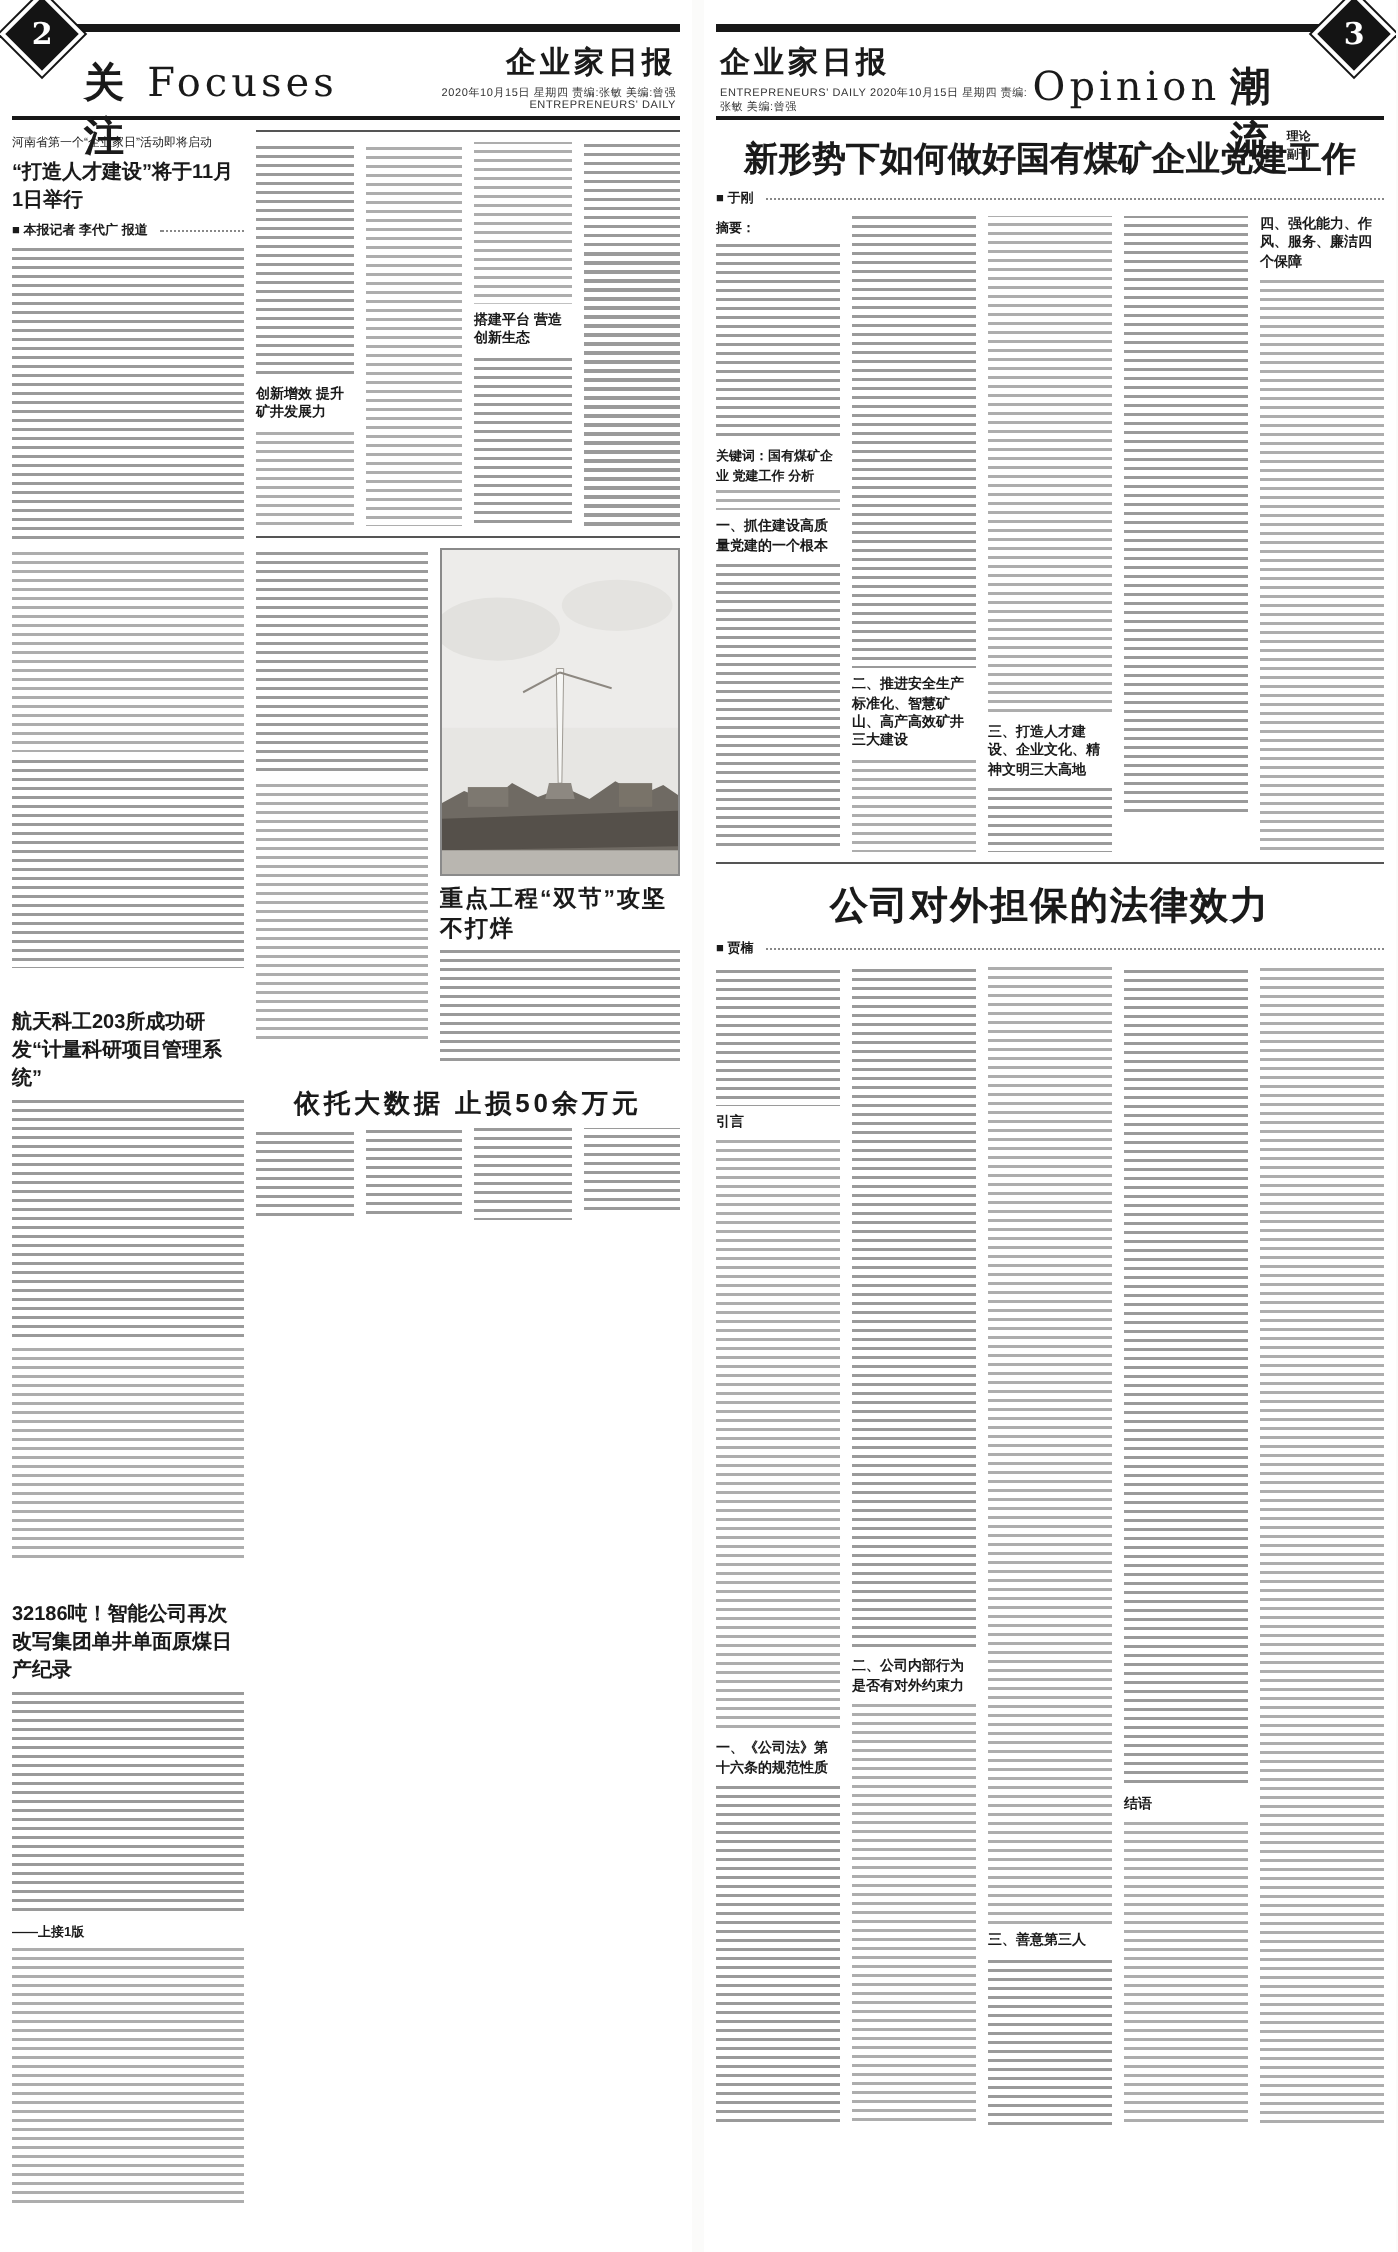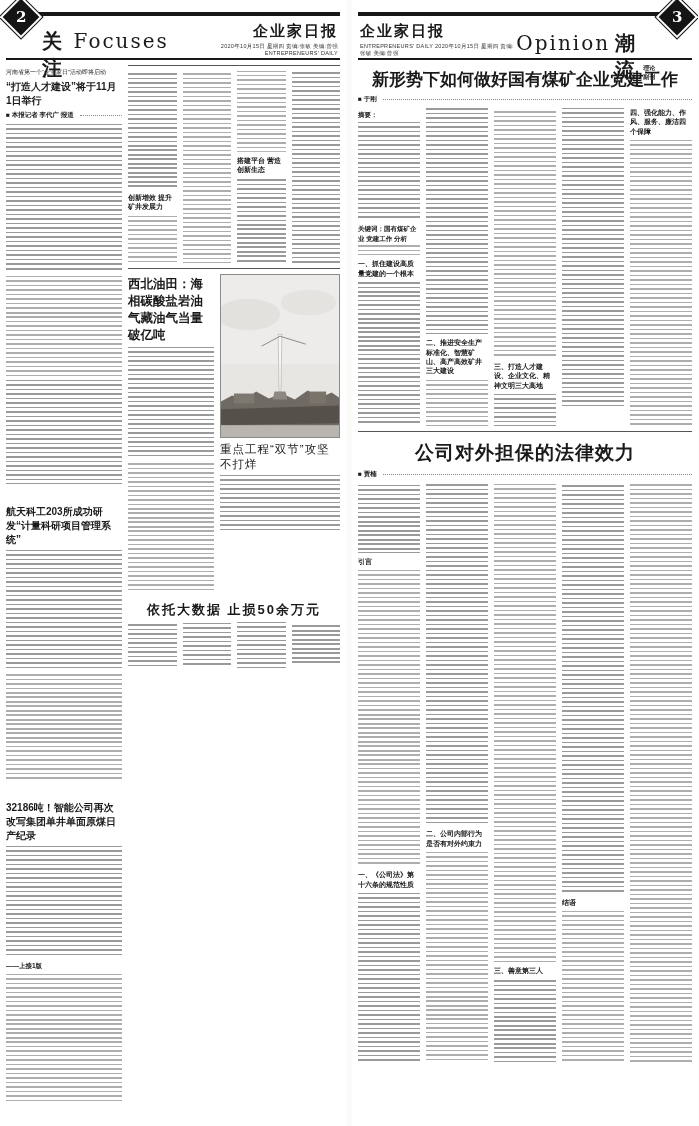--- a/index.html
+++ b/index.html
@@ -33,21 +33,21 @@
   .c4 { column-count:4; }  .c5 { column-count:5; }
   .sh { font-size:7px; font-weight:bold; line-height:1.35; margin:4px 0; break-inside:avoid; }
   .kw { font-size:6.5px; font-weight:bold; line-height:1.5; margin:2px 0; break-inside:avoid; }
   .tinynote { font-size:6.5px; font-weight:bold; margin:3px 0; }
 
   
   .h-lead   { font-size:24px; font-weight:bold; text-align:center; letter-spacing:2px; margin:6px 0 2px; }
   .h-second { font-size:15px; font-weight:bold; text-align:center; letter-spacing:1px; margin:5px 0 3px; }
   .h-oil    { font-size:12.5px; font-weight:bold; line-height:1.35; margin:2px 0 3px; }
   .h-data   { font-size:13px; font-weight:bold; text-align:center; letter-spacing:2px; margin:6px 0 3px; }
-  .h-cap    { font-size:11.5px; font-weight:normal; letter-spacing:1px; margin:4px 0 3px; }
+  .h-cap    { font-size:11.5px; font-weight:bold; letter-spacing:1px; margin:4px 0 3px; }
   .h-side   { font-size:10px; font-weight:bold; line-height:1.4; margin:3px 0; }
   .h-rlead  { font-size:17px; font-weight:bold; text-align:center; letter-spacing:0px; margin:8px 0 4px; }
   .h-guar   { font-size:19px; font-weight:bold; letter-spacing:1px; margin:8px 0 4px;text-align:center; }
   .eyebrow  { font-size:6px; color:#222; line-height:1.5; margin-top:6px; }
 
   .byline { display:flex; align-items:center; font-size:6.5px; font-weight:bold; margin:3px 0 4px; white-space:nowrap; }
   .byline::after { content:""; flex:1; border-bottom:1px dotted #888; margin-left:6px; }
 
   .rule   { border-top:1px solid #555; margin:5px 0; }
   .layout { display:flex; gap:6px; }
@@ -123,21 +123,20 @@
             <div class="g2" style="height:320px"></div>
             <div class="sh">搭建平台 营造创新生态</div>
             <div class="g" style="height:300px"></div>
           </div>
         </article>
 
         <div class="rule"></div>
 
         <div class="bzone">
           <div class="bz-west">
-            <h3 class="h-oil">西北油田：海相碳酸盐岩油气藏油气当量破亿吨</h3>
             <div class="g" style="height:112px"></div>
             <div class="g2" style="height:128px"></div>
           </div>
           <div class="bz-east">
             <svg class="photo" viewBox="0 0 128 164" preserveAspectRatio="none">
               <rect x="0" y="0" width="128" height="164" fill="#e7e6e3"></rect>
               <rect x="0" y="0" width="128" height="90" fill="#edecea"></rect>
               <ellipse cx="30" cy="40" rx="34" ry="16" fill="#e2e1de"></ellipse>
               <ellipse cx="95" cy="28" rx="30" ry="13" fill="#e4e3e0"></ellipse>
               <path d="M0,128 L12,122 L26,127 L38,118 L52,125 L66,120 L80,126 L94,117 L108,124 L120,119 L128,124 L128,164 L0,164 Z" fill="#6f6a63"></path>

